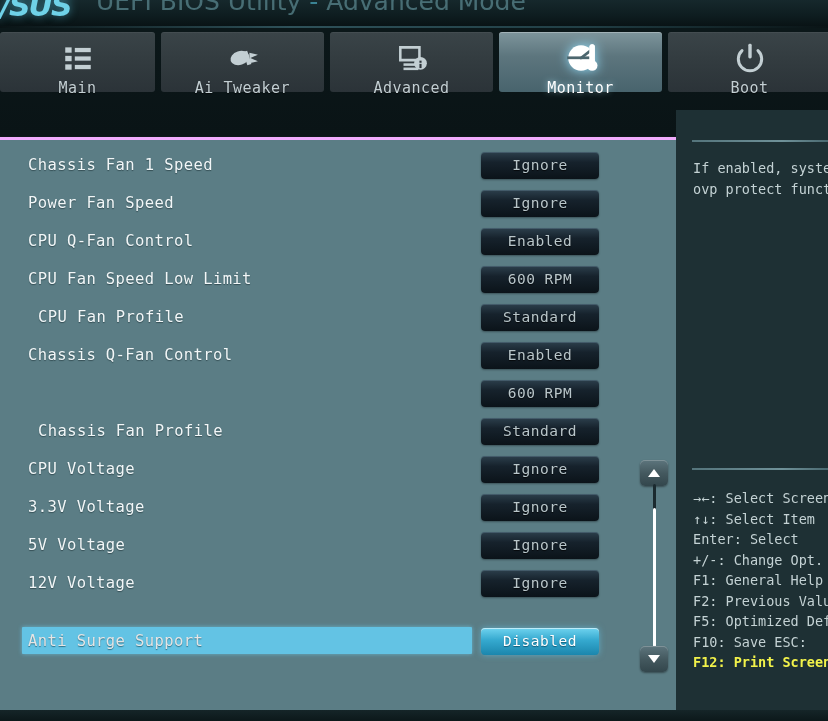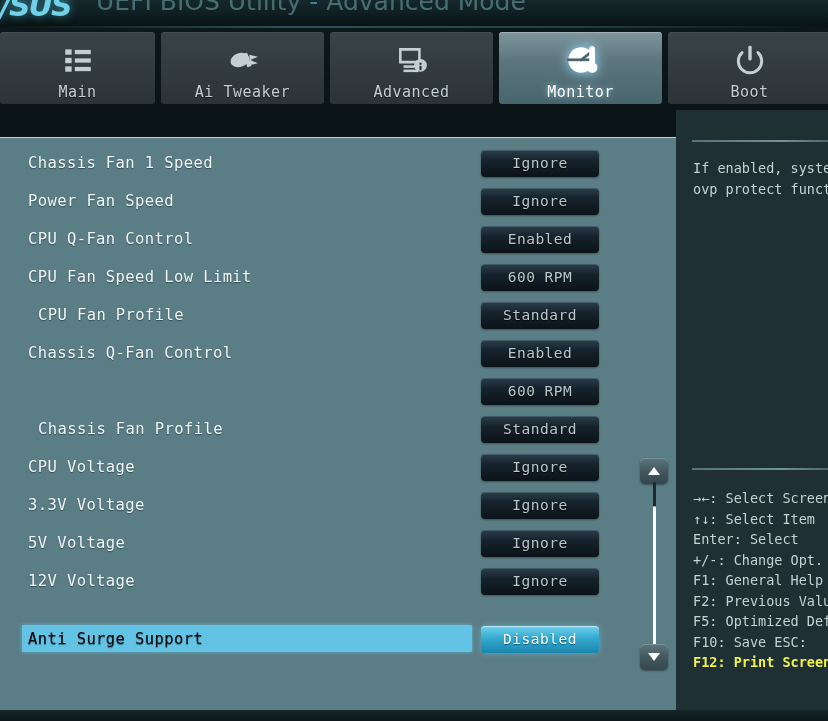--- a/index.html
+++ b/index.html
@@ -35,21 +35,21 @@
   .title-dot{ color:#49a7bd; }
 
   
   .tabbar{
     position:absolute; left:0; top:28px; width:828px; height:108px;
     background:linear-gradient(180deg,#0b1719 0%,#0a1416 100%);
   }
   .tabstrip{ position:absolute; left:0; top:3px; height:101px; width:828px;
              display:flex; gap:6px; }
   .tab{
-    position:relative; flex:0 0 auto; width:163px; height:72px;
+    position:relative; flex:0 0 auto; width:163px; height:60px;
     margin-top:1px; border-radius:3px;
     background:linear-gradient(180deg,#3a4448 0%,#333c40 45%,#2b3338 100%);
     display:flex; flex-direction:column; align-items:center;
     justify-content:flex-start; padding-top:9px; cursor:pointer;
     box-shadow:inset 0 1px 0 rgba(255,255,255,.05);
   }
   .tab.first{ width:155px; margin-left:0; }
   .tab.active{
     background:linear-gradient(180deg,#7e959c 0%,#5d767e 40%,#48646d 100%);
     box-shadow:inset 0 1px 0 rgba(255,255,255,.28);
@@ -61,39 +61,39 @@
     text-shadow:0 1px 1px rgba(0,0,0,.6);
   }
   .tab.active .tlabel{ color:#ffffff; text-shadow:0 0 6px rgba(180,235,255,.7); }
   .tab.active .ticon svg{ filter:drop-shadow(0 0 6px rgba(150,225,255,.95)); }
   .ticon svg{ display:block; }
 
   
   .content{
     position:absolute; left:0; top:137px; width:676px; height:573px;
     background:#5b7d85;
-    border-top:1px solid #f0abfc;
+    border-top:3px solid #f0abfc;
     padding-left:48px;
   }
   .rows{ position:absolute; left:0; top:0; width:628px; }
   .row{
     position:relative; height:38px; display:flex; align-items:center;
   }
   .row .rlabel{
     position:absolute; left:28px; font-size:15.5px; color:#f2f7f8;
     letter-spacing:.4px; white-space:nowrap;
     text-shadow:0 1px 1px rgba(20,40,45,.55);
   }
   .row.indent .rlabel{ left:38px; }
   .row .hl{
     position:absolute; left:22px; top:5px; width:450px; height:27px;
     background:#63c3e4; border-radius:1px;
     box-shadow:0 0 4px rgba(110,205,235,.7);
   }
-  .row.sel .rlabel{ color:#000000; z-index:2; text-shadow:0 1px 1px rgba(10,60,75,.6); }
+  .row.sel .rlabel{ color:#e5e5e5; z-index:2; text-shadow:0 1px 1px rgba(10,60,75,.6); }
   .vbtn{
     position:absolute; left:481px; width:118px; height:27px;
     border-radius:4px; display:flex; align-items:center; justify-content:center;
     font-size:14.5px; letter-spacing:.5px; color:#b9c6ca; cursor:pointer;
     background:linear-gradient(180deg,#2c3f4c 0%,#16222c 38%,#0b1319 100%);
     box-shadow:inset 0 1px 0 rgba(140,180,200,.25), 0 1px 2px rgba(0,0,0,.35);
     text-shadow:0 1px 1px rgba(0,0,0,.7);
   }
   .vbtn.hot{
     background:linear-gradient(180deg,#6fd3ef 0%,#35a9cf 45%,#1b86ad 100%);

